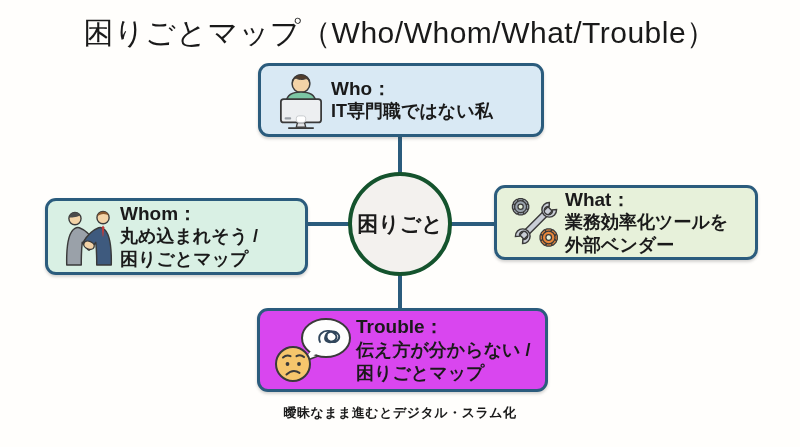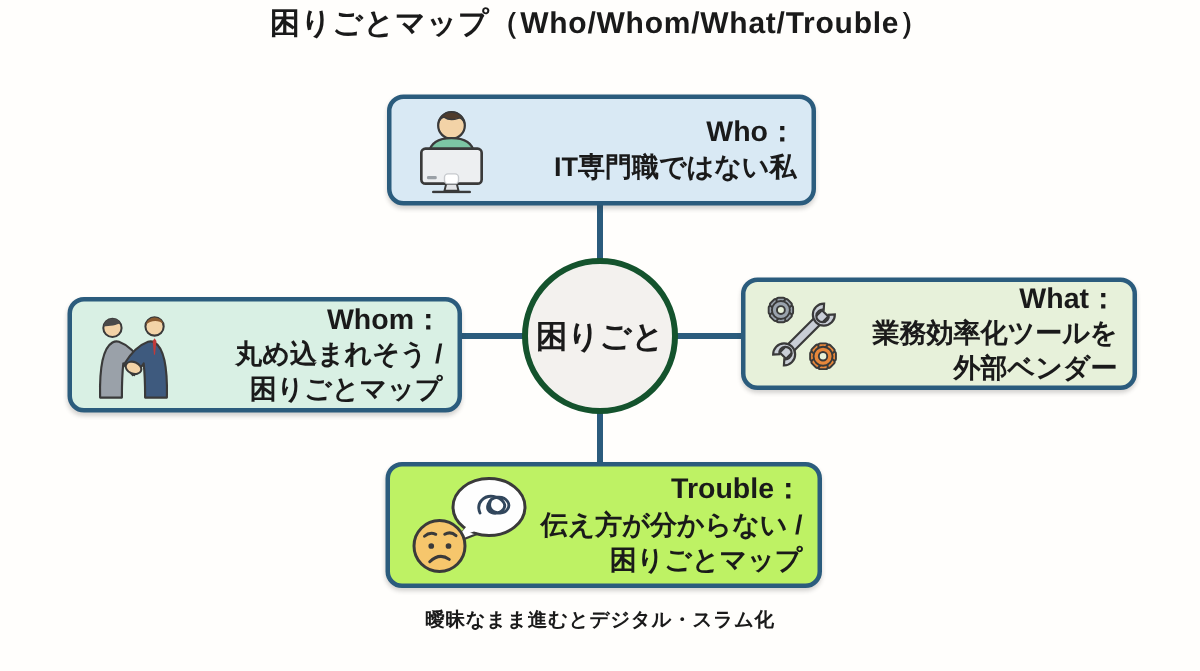--- a/index.html
+++ b/index.html
@@ -8,23 +8,23 @@
     font-family:"Liberation Sans","DejaVu Sans",sans-serif;
     color:#1a1a1a;
   }
   .stage {
     position:relative;
     width:800px; height:447px;
     background:#fffefc;
     overflow:hidden;
   }
   .title {
-    position:absolute; top:2px; left:0; width:100%;
+    position:absolute; top:13px; left:0; width:100%;
     text-align:center;
-    font-size:20px; font-weight:bold;
+    font-size:30px; font-weight:normal;
     letter-spacing:0.5px;
   }
   .connector { position:absolute; background:#2b5c7d; }
   .conn-v-top    { left:398px; top:136px; width:4px;  height:39px; }
   .conn-v-bottom { left:398px; top:272px; width:4px;  height:38px; }
   .conn-h-left   { left:304px; top:222px; width:48px; height:4px; }
   .conn-h-right  { left:448px; top:222px; width:48px; height:4px; }
   .center-circle {
     position:absolute; left:348px; top:172px;
     width:104px; height:104px;
@@ -38,23 +38,23 @@
     position:absolute;
     border:3px solid #2b5c7d;
     border-radius:11px;
     display:flex; align-items:center;
     padding:4px 10px;
     box-shadow:0 2px 3px rgba(60,60,60,0.22);
   }
   .node-who     { left:258px; top:63px;  width:286px; height:74px; background:#d9e9f4; }
   .node-whom    { left:45px;  top:185px; width:263px; height:77px; background:#d9f0e4;margin-top:13px; }
   .node-what    { left:494px; top:185px; width:264px; height:75px; background:#e7f1da; }
-  .node-trouble { left:257px; top:308px; width:291px; height:84px; background:#bef264; }
+  .node-trouble { left:257px; top:308px; width:291px; height:84px; background:#d946ef; }
   .node .icon-wrap { flex:0 0 auto; display:flex; align-items:center; justify-content:center; }
-  .node .text-wrap { flex:1 1 auto; text-align:right; }
+  .node .text-wrap { flex:1 1 auto; text-align:left; }
   .box-heading { font-size:19px; font-weight:bold; line-height:1.25; }
   .box-line    { font-size:18px; font-weight:bold; line-height:1.28; }
   .caption {
     position:absolute; top:404px; left:0; width:100%;
     text-align:center;
     font-size:13px; font-weight:bold;
     letter-spacing:0.5px;
   }
 </style>
 </head>

